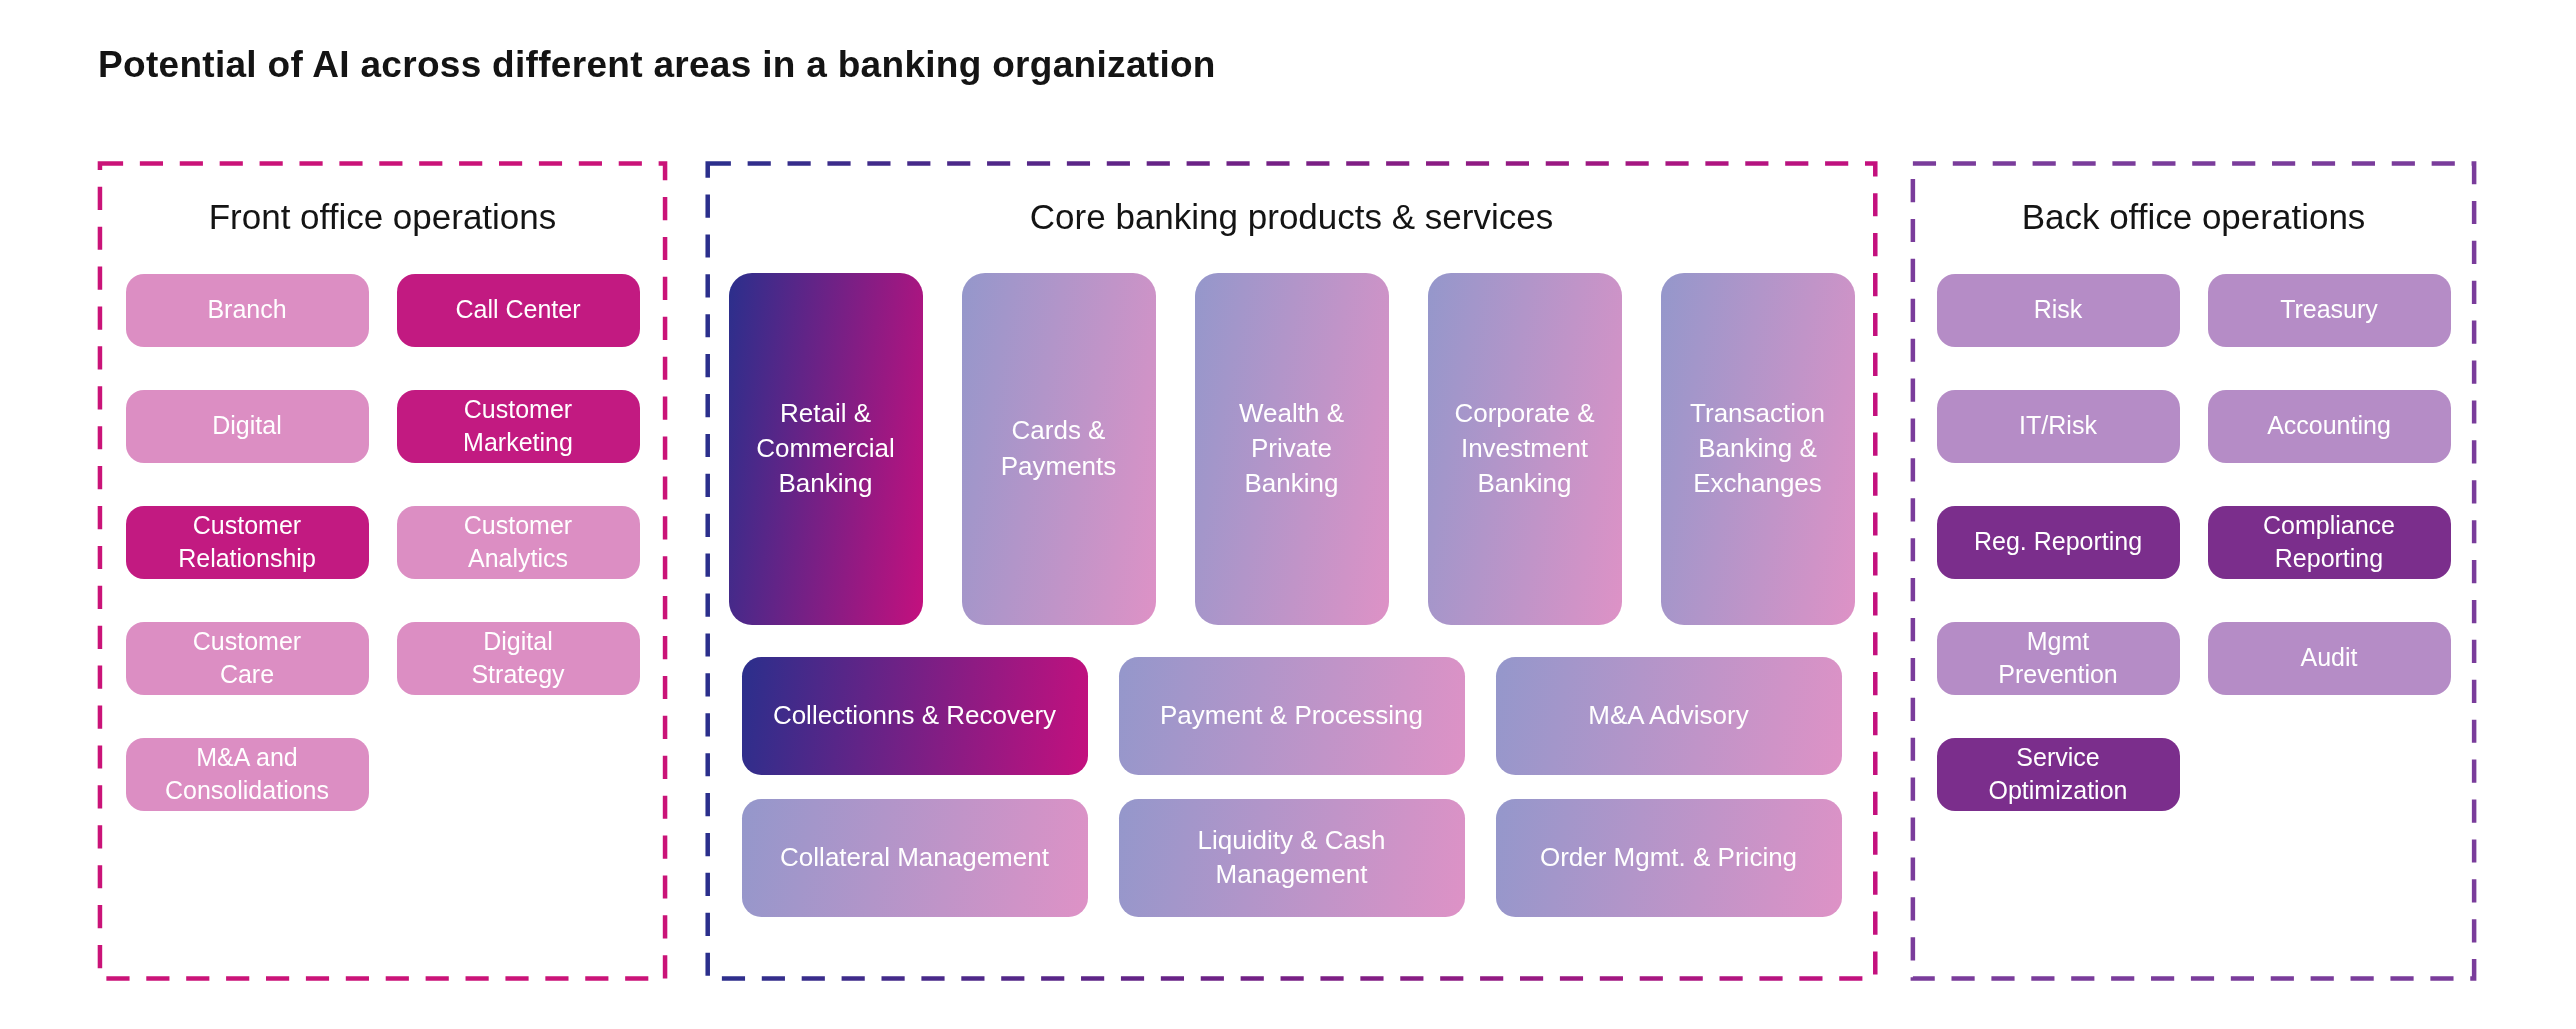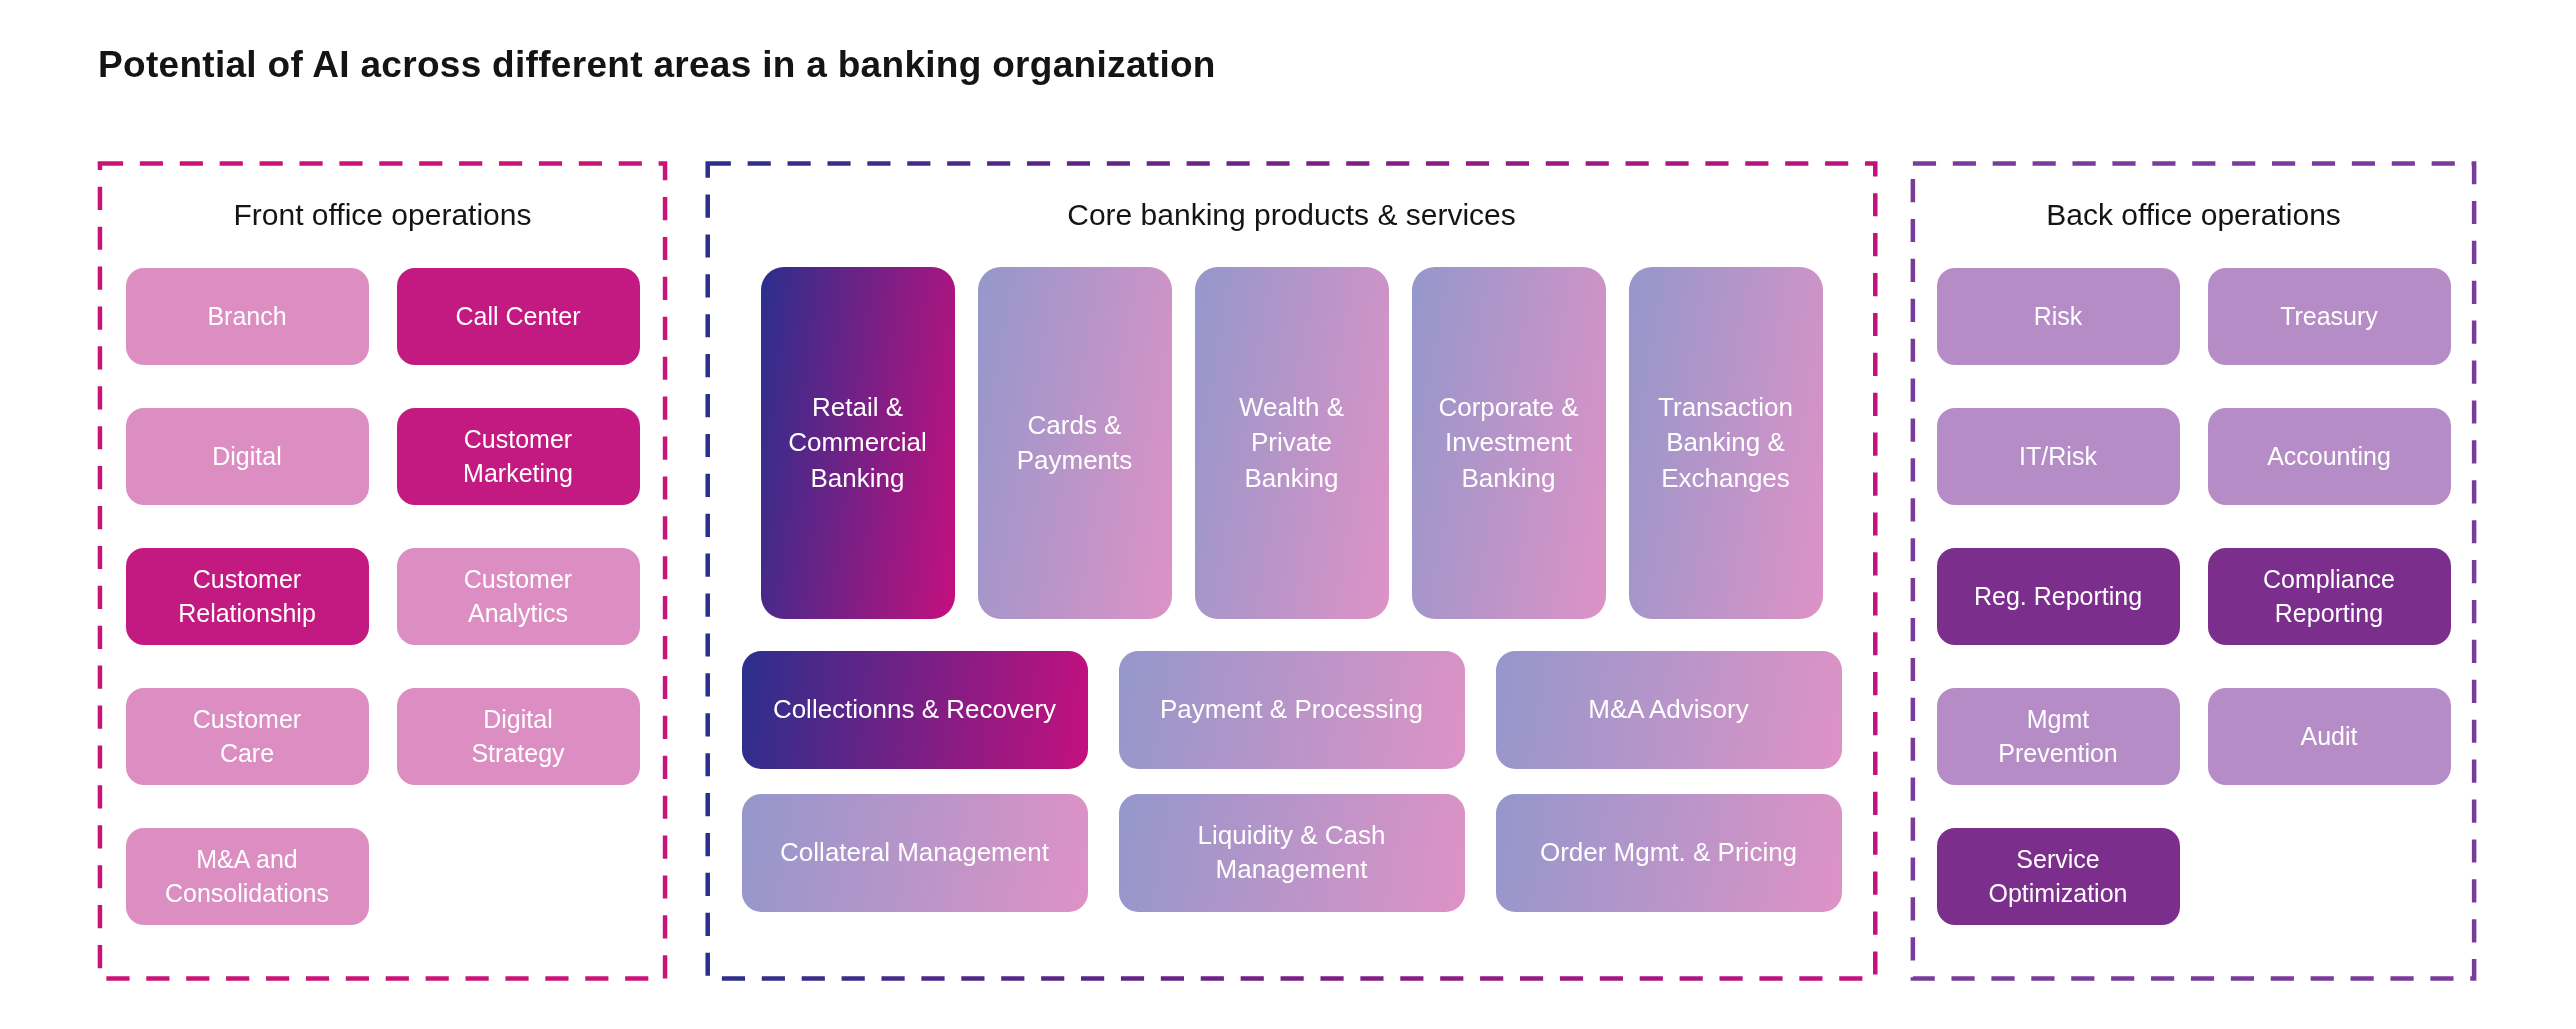--- a/index.html
+++ b/index.html
@@ -13,54 +13,54 @@
   .page-title{
     position:absolute;left:98px;top:44px;
     font-size:37px;font-weight:600;color:var(--title-color);
     letter-spacing:0.3px;
   }
   .section{position:absolute;top:161px;height:820px;box-sizing:border-box;}
   .section-border{position:absolute;left:0;top:0;width:100%;height:100%;pointer-events:none;}
   .section-inner{position:relative;width:100%;height:100%;display:flex;flex-direction:column;align-items:center;}
   .section-title{
     margin-top:37px;
-    font-size:30px;font-weight:500;color:var(--title-color);
+    font-size:35px;font-weight:500;color:var(--title-color);
     text-align:center;line-height:1.1;
   }
   #front-office{left:97px;width:571px;}
   #core-banking{left:705px;width:1173px;}
   #back-office{left:1910px;width:567px;}
 
   .grid-2col{
     margin-top:37px;
     display:grid;
     grid-template-columns:243px 243px;
     column-gap:28px;row-gap:43px;
     justify-content:center;
   }
   .card{
     box-sizing:border-box;
     display:flex;align-items:center;justify-content:center;
     text-align:center;color:#ffffff;
     font-size:25px;font-weight:400;line-height:1.33;
     white-space:pre-line;
     border-radius:18px;
-    height:97px;
+    height:73px;
     padding:0 10.3px;
   }
   .pink-light{background:var(--pink-light);}
   .pink-dark{background:var(--pink-dark);}
   .purple-light{background:var(--purple-light);}
   .purple-dark{background:var(--purple-dark);}
   .grad-dark{background:linear-gradient(97deg,var(--indigo),var(--magenta));}
   .grad-light{background:linear-gradient(100deg,var(--grad-light-start),var(--grad-light-end));}
 
   .pillar-row{
     margin-top:36px;
-    display:flex;column-gap:23px;justify-content:space-between;
+    display:flex;column-gap:39px;justify-content:space-between;
   }
   .pillar{
     width:194px;height:352px;border-radius:23px;
     display:flex;align-items:center;justify-content:center;
     text-align:center;color:#fff;font-size:26px;line-height:1.35;
     white-space:pre-line;
   }
   .wide-row{
     display:flex;column-gap:31px;justify-content:center;
   }

